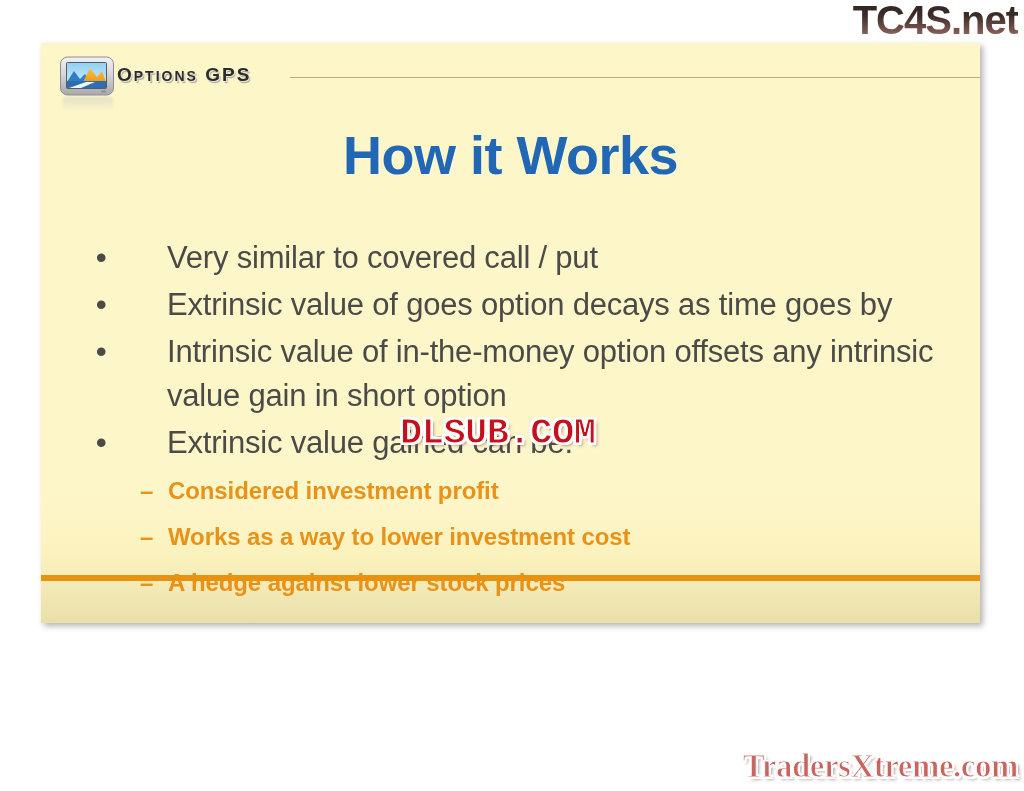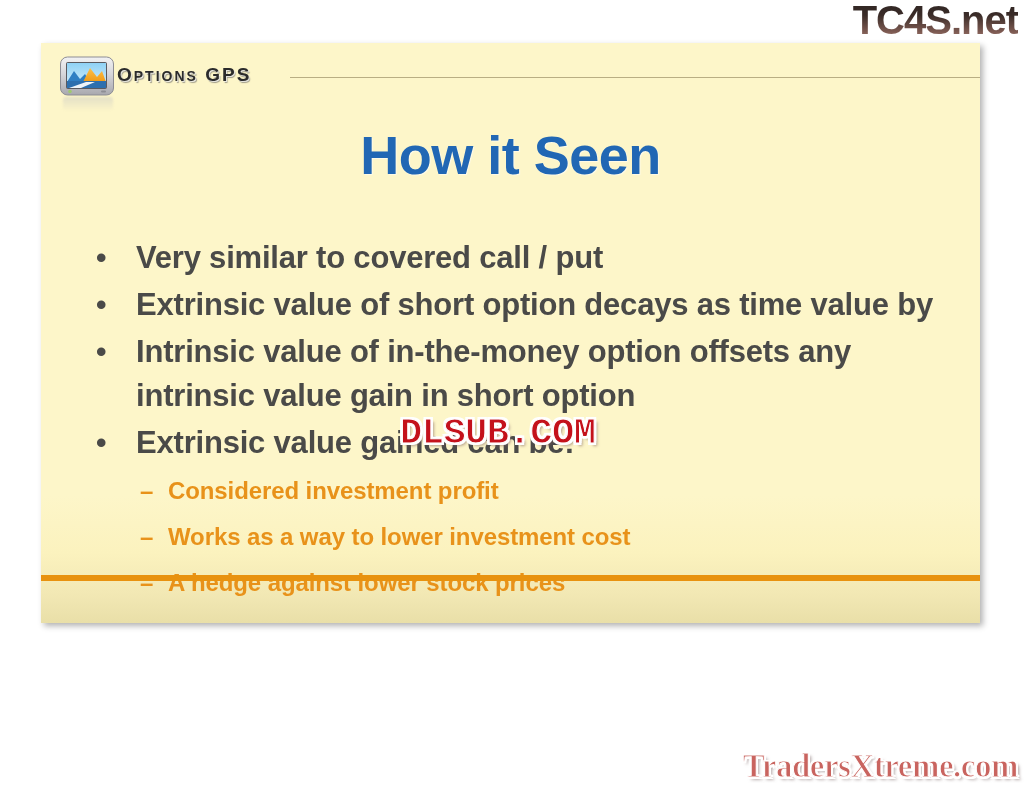--- a/index.html
+++ b/index.html
@@ -111,24 +111,25 @@
     text-align: left;
     font-size: 30px;
     line-height: 44px;
     color: #4a4a48;
     font-weight: bold;
   }
   .bullet-text {
     flex: 1 1 auto;
     font-size: 31px;
     line-height: 44px;
-    font-weight: bold;
+    font-weight: normal;
     color: #4a4a48;
     letter-spacing: -0.2px;
     max-width: 800px;
+    margin-left: 31px;
   }
 
   .sub-list {
     margin-top: 2px;
     margin-left: 44px;
   }
   .sub-row {
     display: flex;
     align-items: flex-start;
     margin-bottom: 1px;
@@ -265,32 +266,32 @@
         <circle cx="11" cy="36.5" r="1.8" fill="#9ec96e"></circle>
       </svg>
     </span>
     <span id="logo-reflection"></span>
 
     <span id="brand-text">O<span class="sc">PTIONS</span> GPS</span>
 
     <span id="header-rule"></span>
   </div>
 
-  <div id="slide-title">How it Seen</div>
+  <div id="slide-title">How it Works</div>
 
   <div id="bullet-list">
 
     <div class="bullet-row">
       <span class="bullet-marker">•</span>
       <span class="bullet-text">Very similar to covered call / put</span>
     </div>
 
     <div class="bullet-row">
       <span class="bullet-marker">•</span>
-      <span class="bullet-text">Extrinsic value of short option decays as time value by</span>
+      <span class="bullet-text">Extrinsic value of goes option decays as time goes by</span>
     </div>
 
     <div class="bullet-row">
       <span class="bullet-marker">•</span>
       <span class="bullet-text">Intrinsic value of in-the-money option offsets any intrinsic value gain in short option</span>
     </div>
 
     <div class="bullet-row">
       <span class="bullet-marker">•</span>
       <span class="bullet-text">Extrinsic value gained can be:</span>

